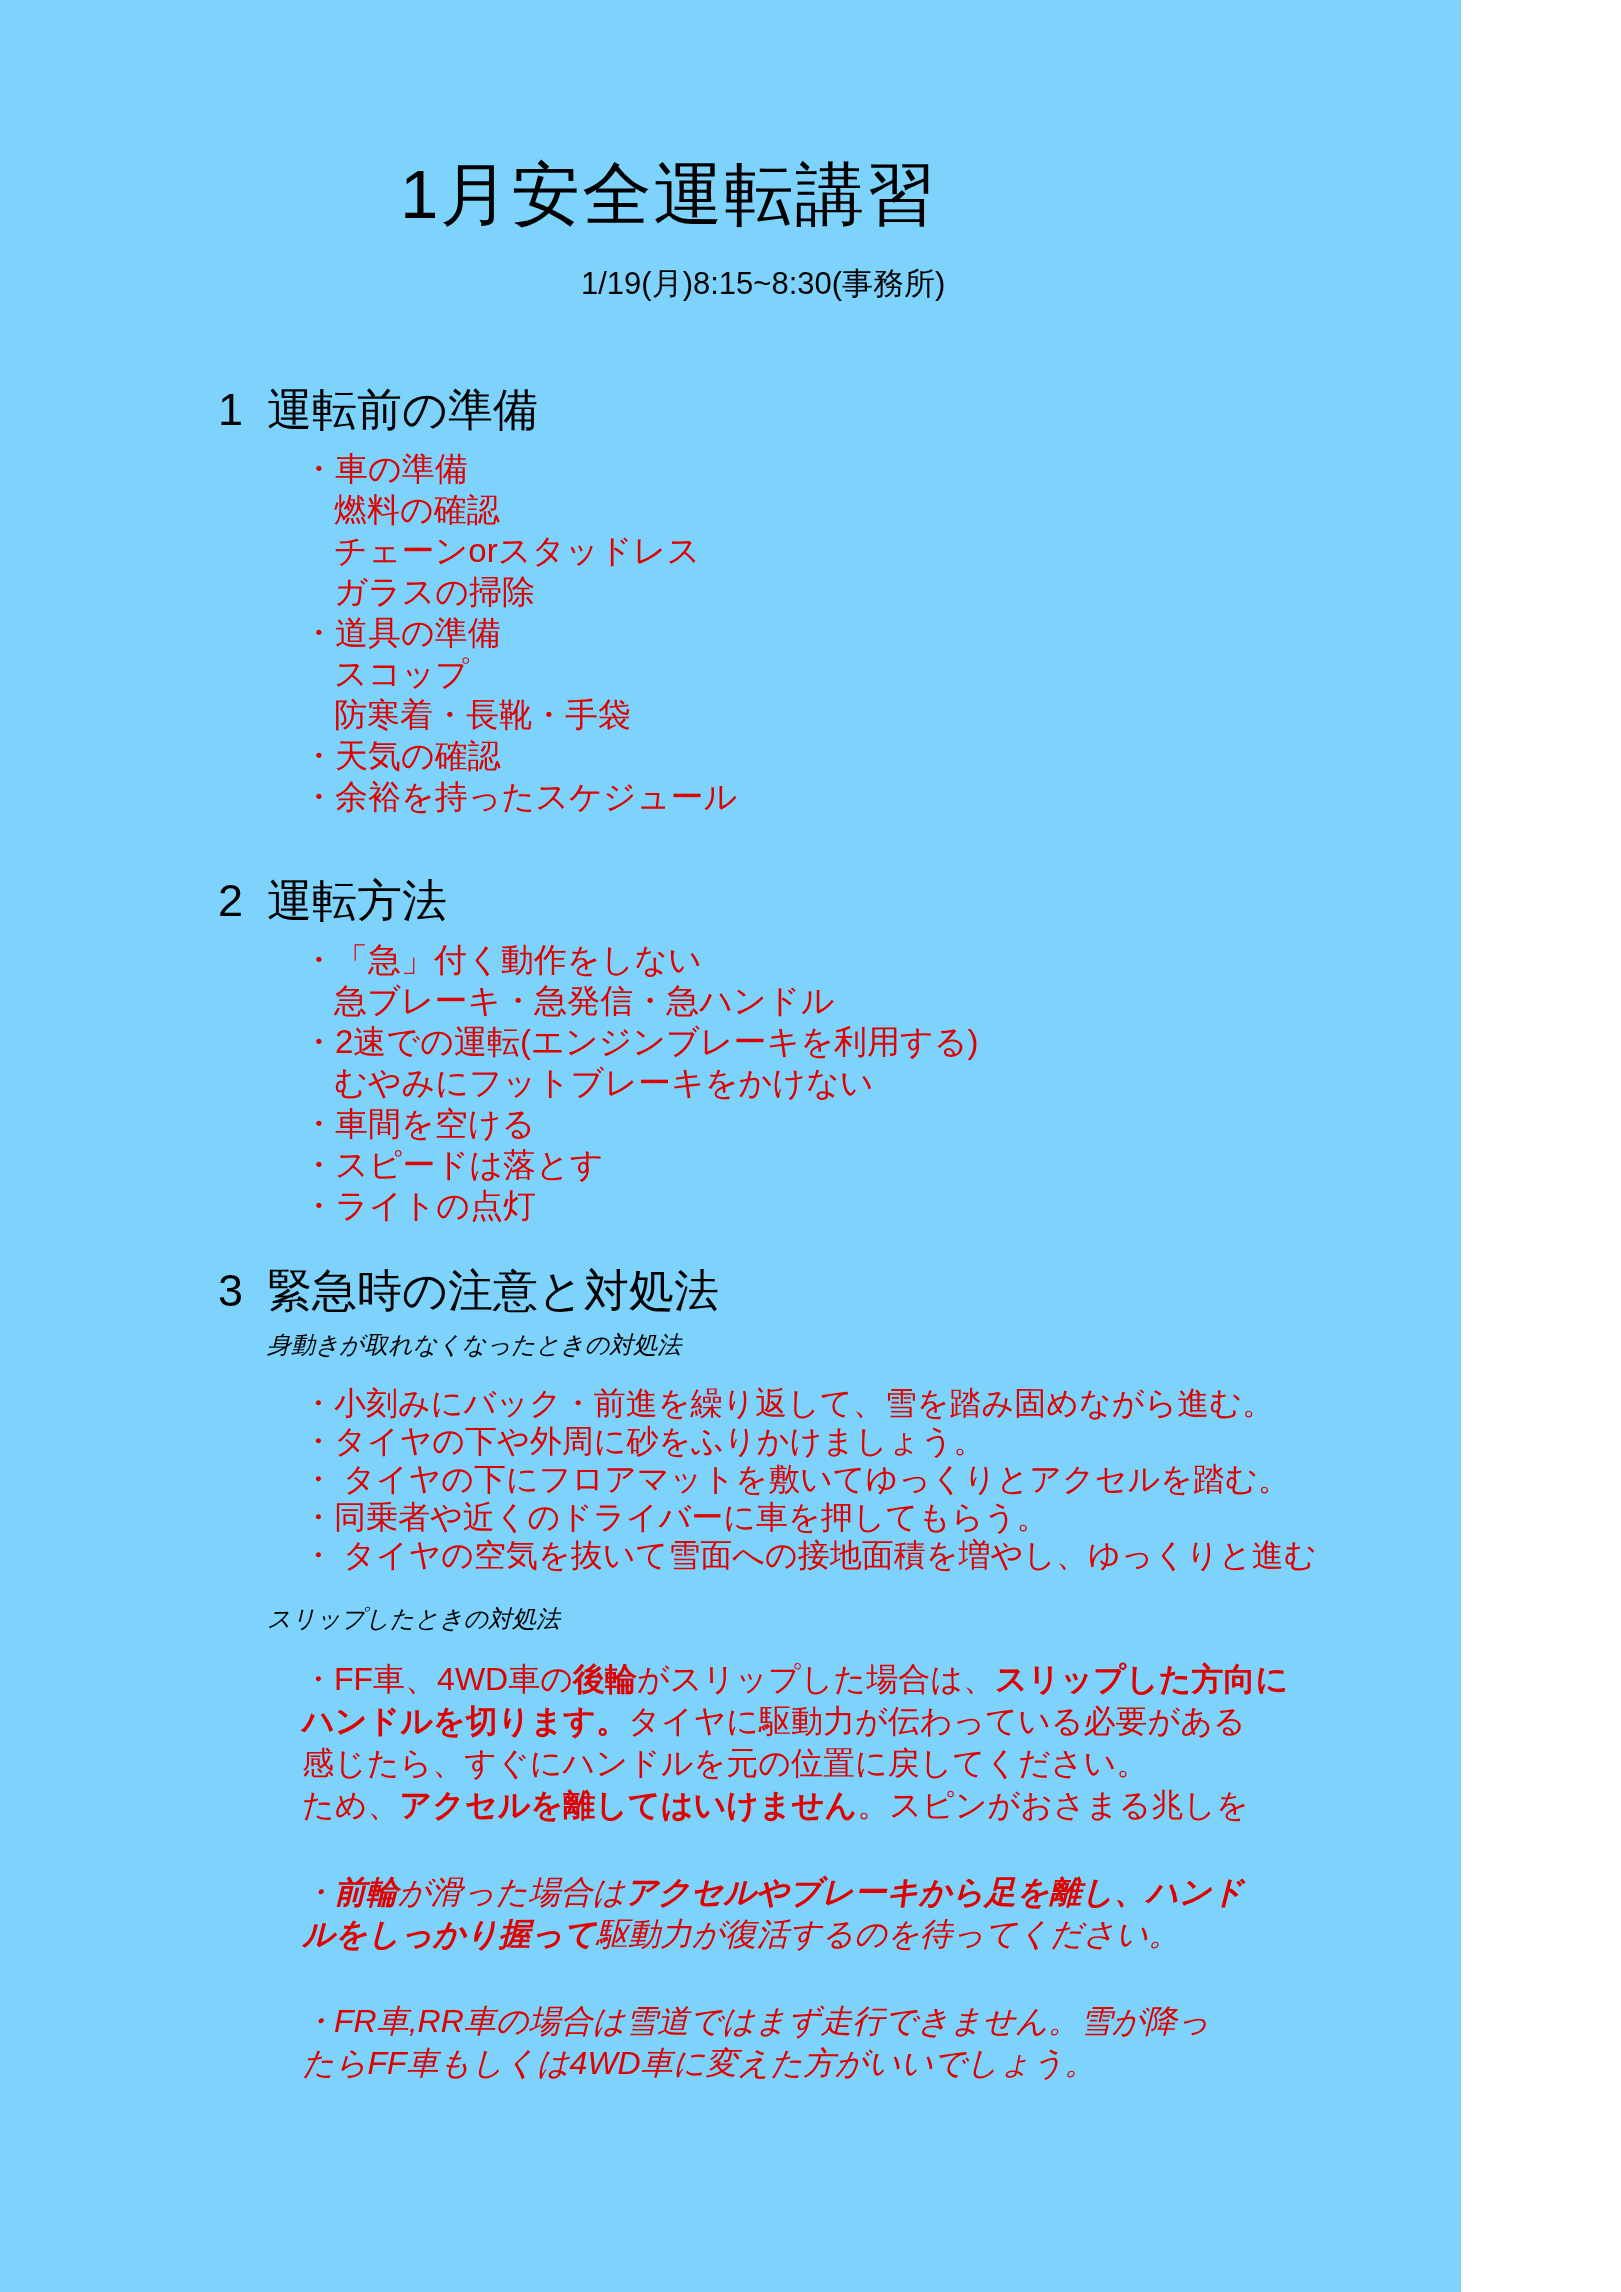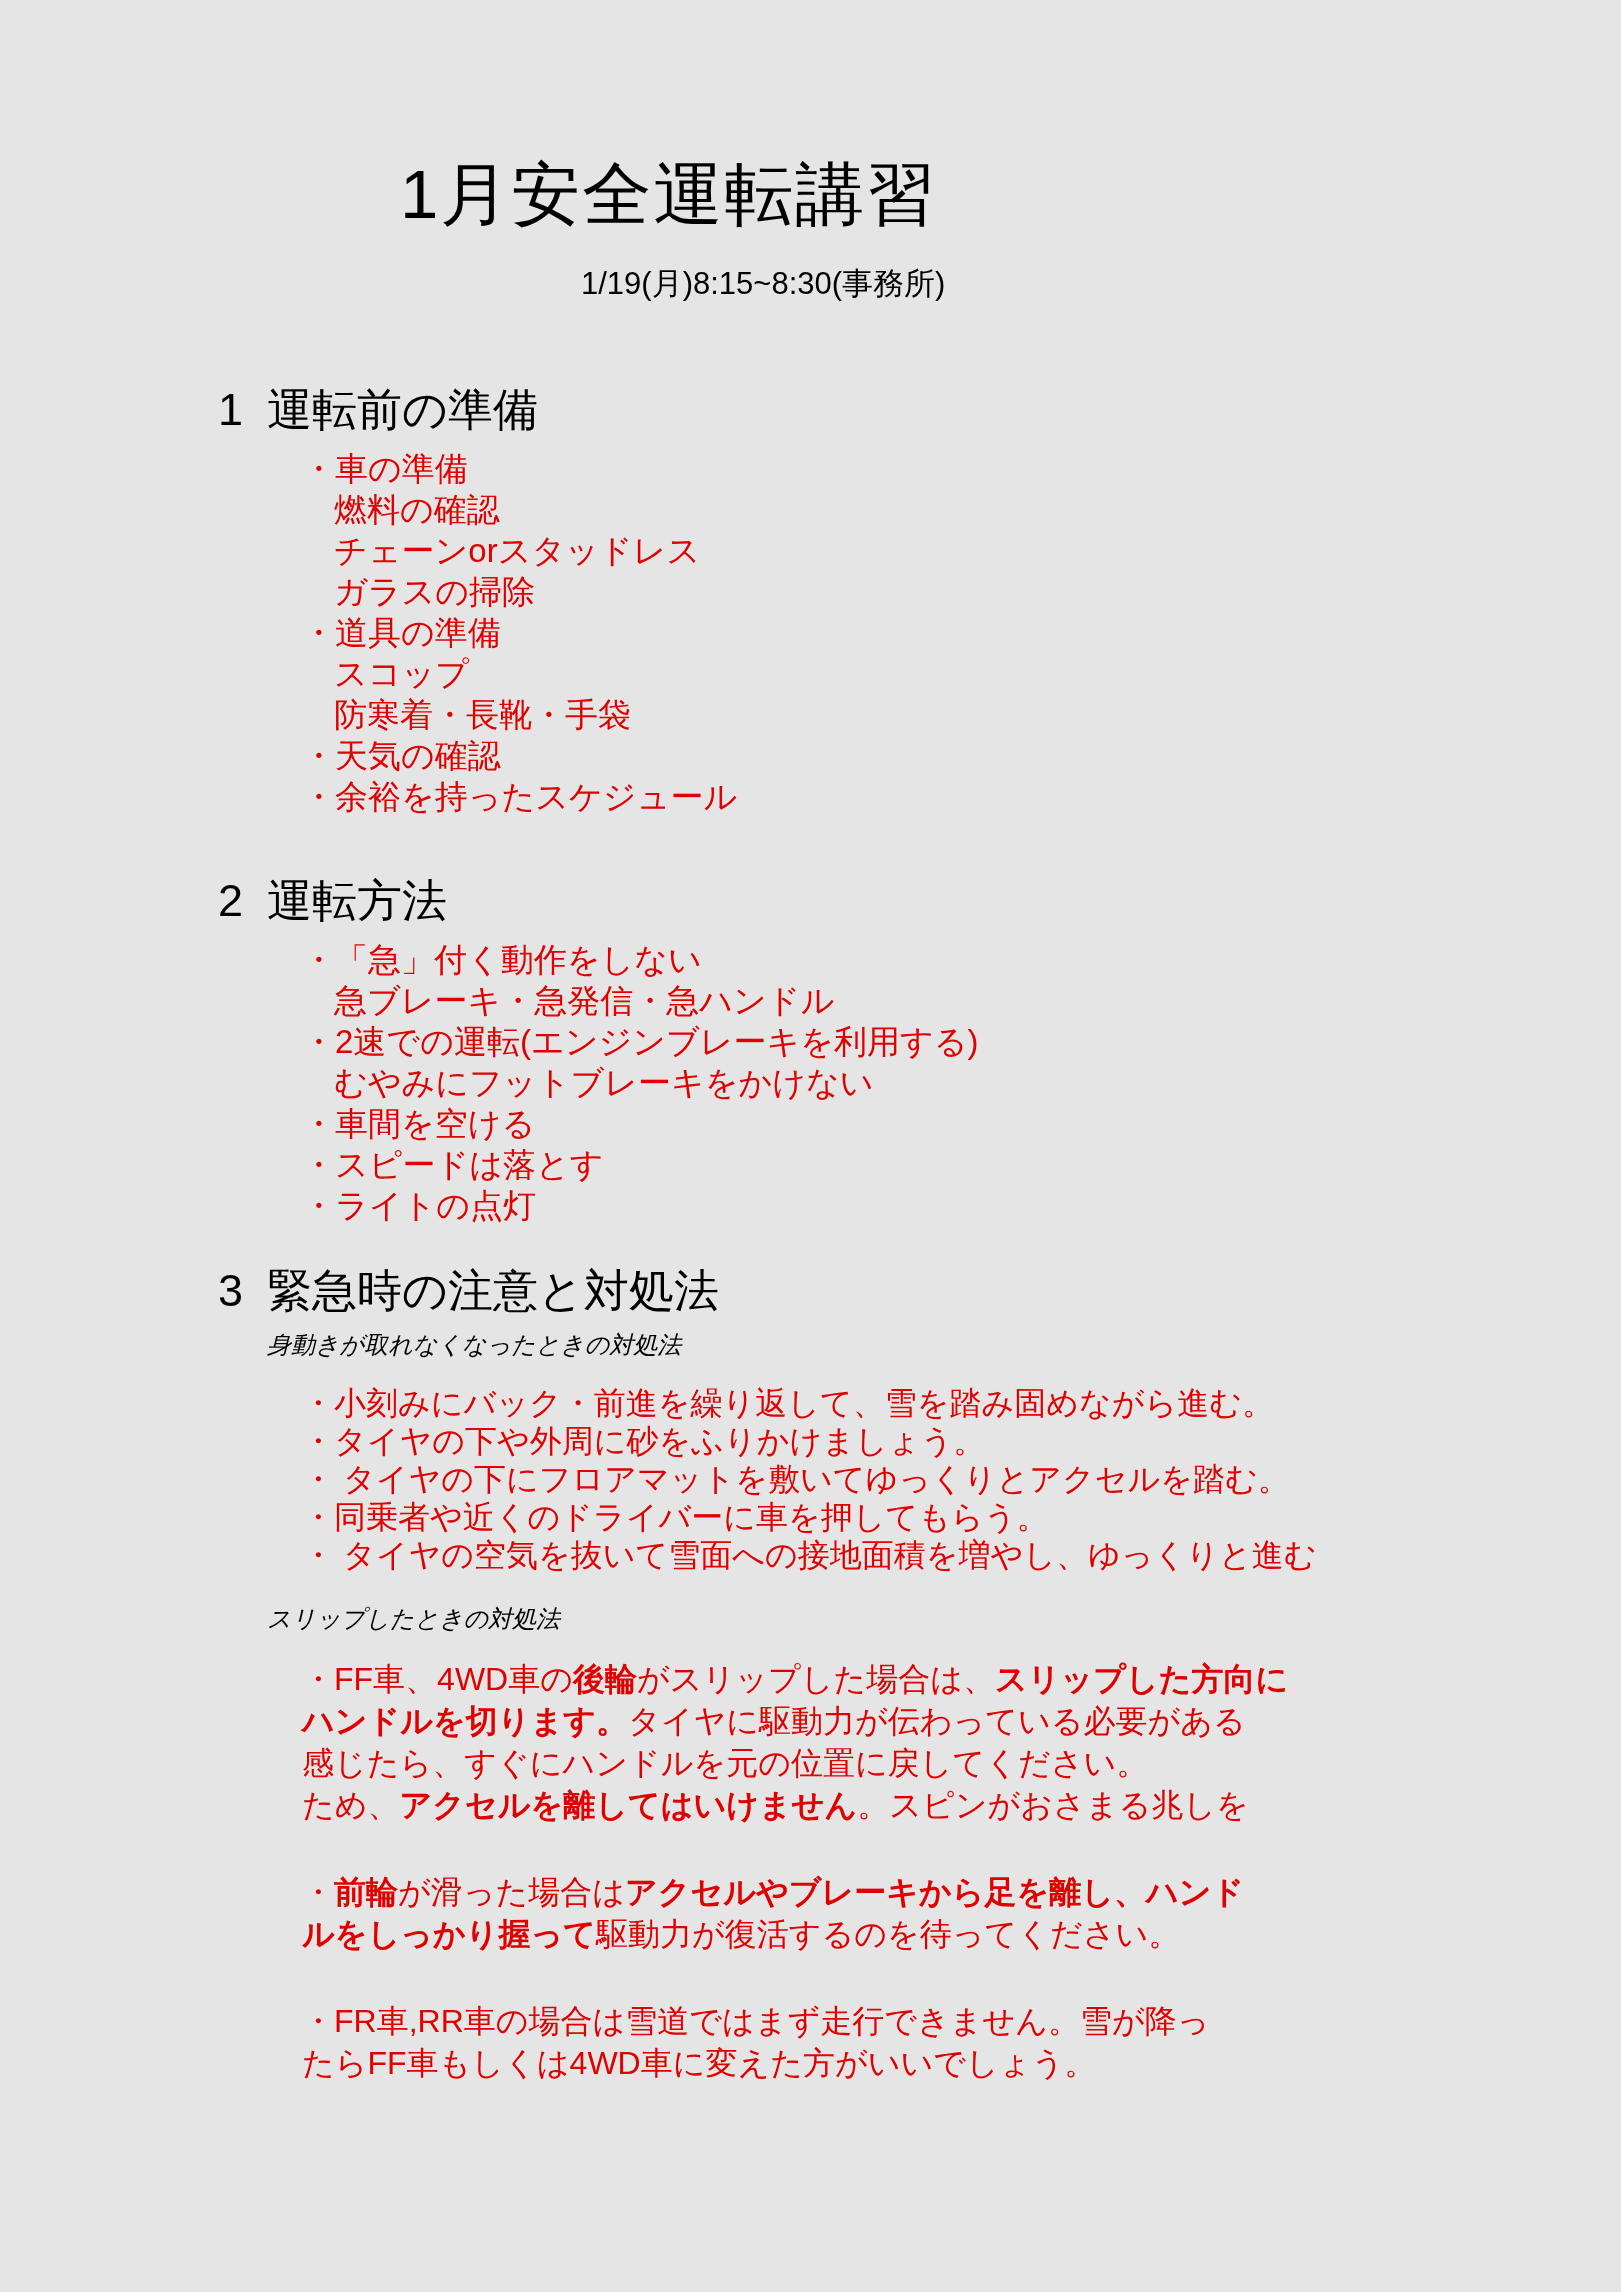--- a/index.html
+++ b/index.html
@@ -2,23 +2,23 @@
 <html><head>
 <meta charset="utf-8">
 <style>
   :root{
     --red:#e00000;
     --black:#000000;
   }
   html,body{margin:0;padding:0;background:#ffffff;}
   .page{
     position:relative;
-    width:1621px;
+    width:1461px;
     height:2293px;
-    background:#e5e5e5;
+    background:#7dd3fc;
     overflow:hidden;
     font-family:"Liberation Sans","DejaVu Sans",sans-serif;
     color:var(--black);
   }
   .title{
     position:absolute;left:400px;top:157px;
     font-size:69px;line-height:1.1;letter-spacing:2px;white-space:nowrap;
   }
   .schedule{
     position:absolute;left:581px;top:265px;
@@ -36,21 +36,21 @@
   .sec-num{display:inline-block;margin-left:218px;width:49px;}
   .items{margin-top:11.8px;}
   .item{font-size:33px;line-height:41px;color:var(--red);white-space:nowrap;}
   .indent1{padding-left:302px;}
   .indent2{padding-left:334px;}
   .subheading{font-size:24px;line-height:43px;padding-left:267px;margin-top:5.9px;color:var(--black);white-space:nowrap;font-style:italic;}
   .para{padding-left:302px;color:var(--red);margin-top:18px;}
   .bullets .pline{font-size:32px;line-height:38px;white-space:nowrap;}
   .paragraph .pline{font-size:32px;line-height:42px;white-space:nowrap;}
   .gap-small{margin-top:23.5px;}
-  .gap-large{margin-top:45px;}
+  .gap-large{margin-top:45px;font-style:italic;}
   .b{font-weight:bold;}
 </style>
 </head>
 <body>
 
 <div class="page">
   <div class="title">1月安全運転講習</div>
   <div class="schedule">1/19(月)8:15~8:30(事務所)</div>
   <div>
       <section class="section">

